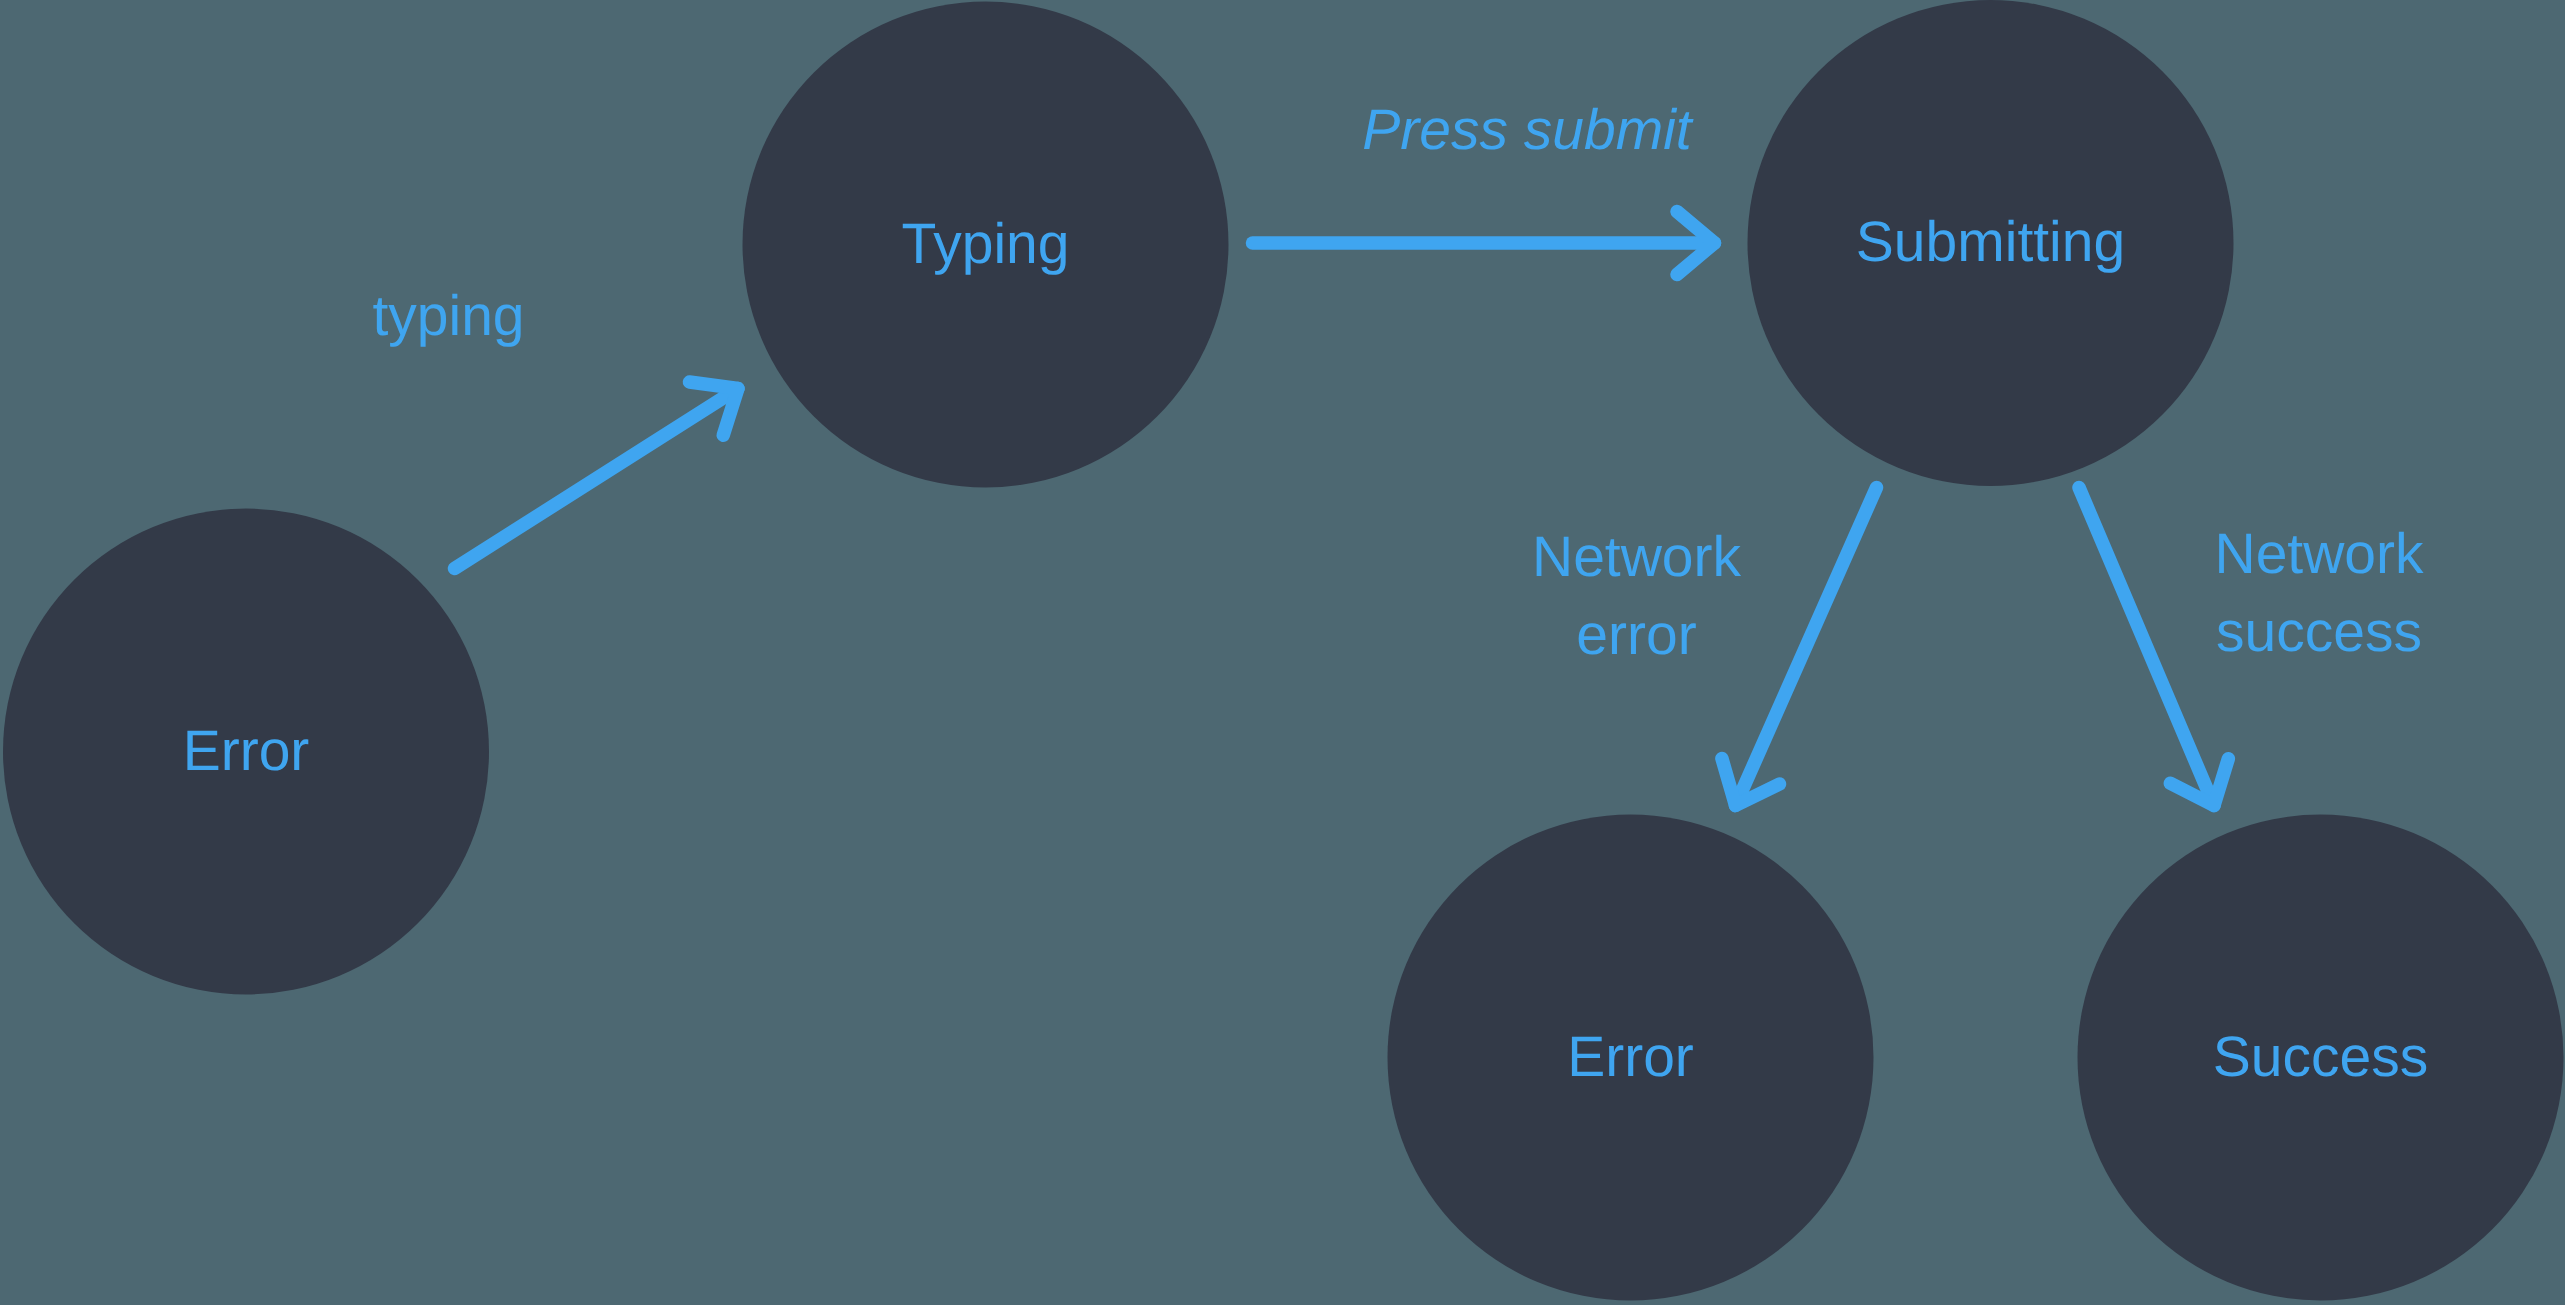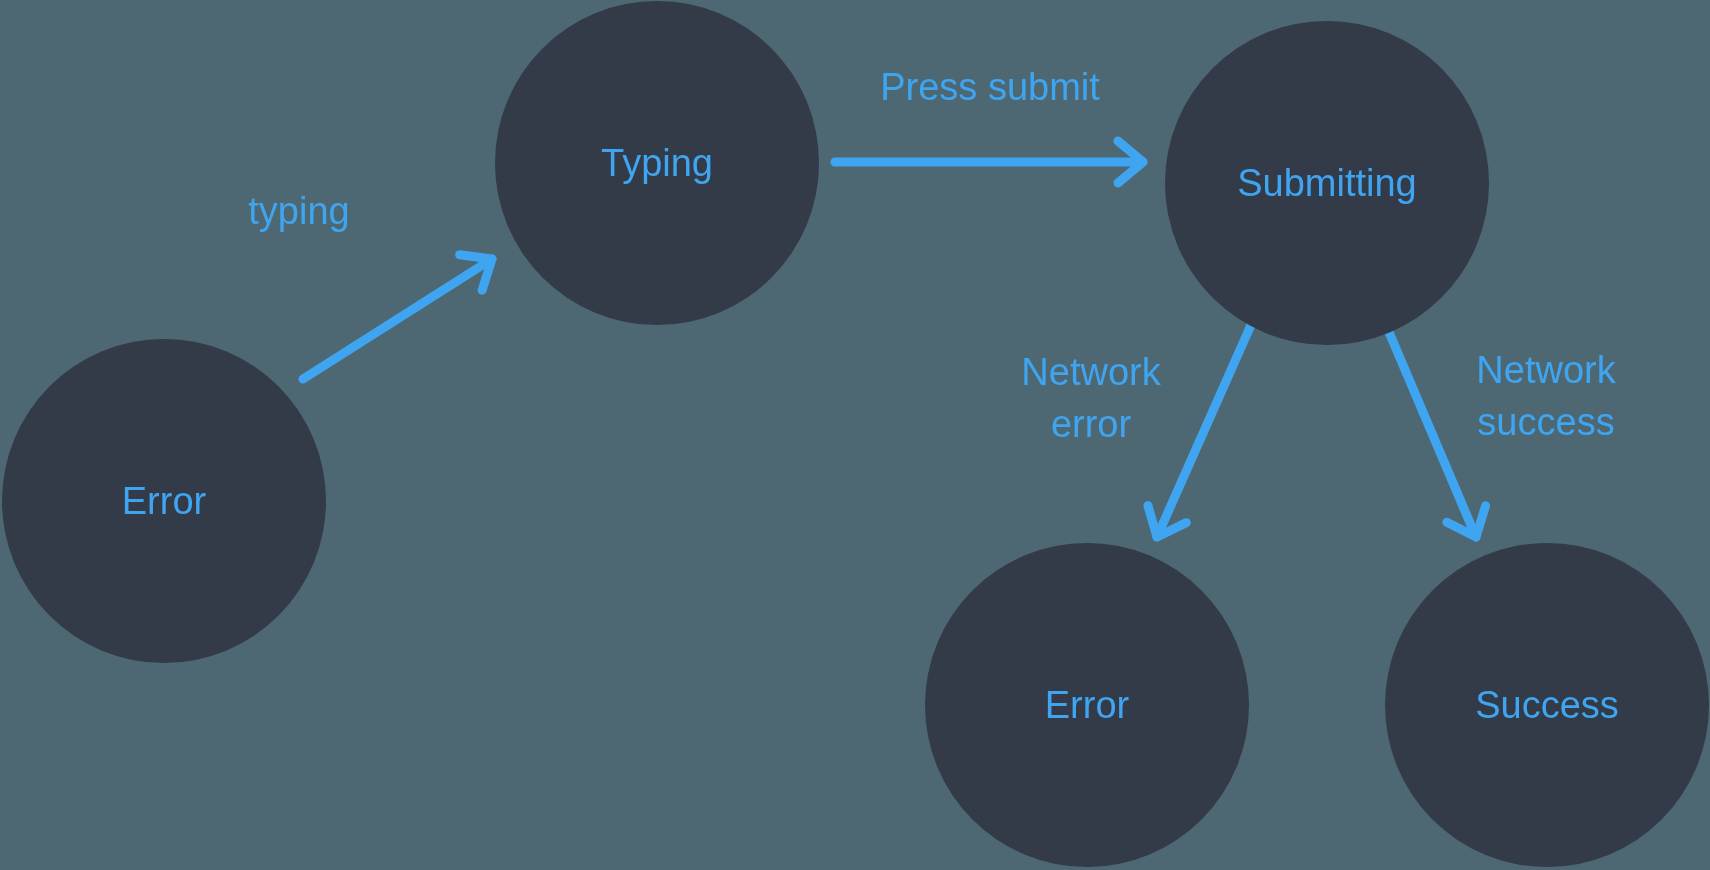--- a/index.html
+++ b/index.html
@@ -46,33 +46,33 @@
     justify-content: center;
   }
   .node-label {
     color: var(--accent, #3FA5F0);
     font-size: 38px;
     line-height: 1;
     white-space: nowrap;
   }
   #node-empty      { left: 2px;    top: 339px; }
   #node-typing     { left: 495px;  top: 1px;   }
-  #node-submitting { left: 1165px; top: 0px; margin-top: 21px;   }
+  #node-submitting { left: 1165px; top: 0px;   }
   #node-error      { left: 925px;  top: 543px; }
   #node-success    { left: 1385px; top: 543px; }
   .edge-label {
     position: absolute;
     color: var(--accent, #3FA5F0);
     font-size: 38px;
     line-height: 52px;
     text-align: center;
   }
   .edge-label span { display: block; }
   #label-start-typing    { left: 199px;  top: 185px; width: 200px; }
-  #label-press-submit    { left: 840px;  top: 61px;  width: 300px; }
+  #label-press-submit    { left: 868px;  top: 61px;  width: 300px; font-style: italic; }
   #label-network-error   { left: 971px;  top: 346px; width: 240px; }
   #label-network-success { left: 1426px; top: 344px; width: 240px; }
 </style>
 </head>
 <body>
 
 <div id="canvas">
 
   <svg id="edge-layer" viewBox="0 0 1710 870" xmlns="http://www.w3.org/2000/svg">
     <defs>

